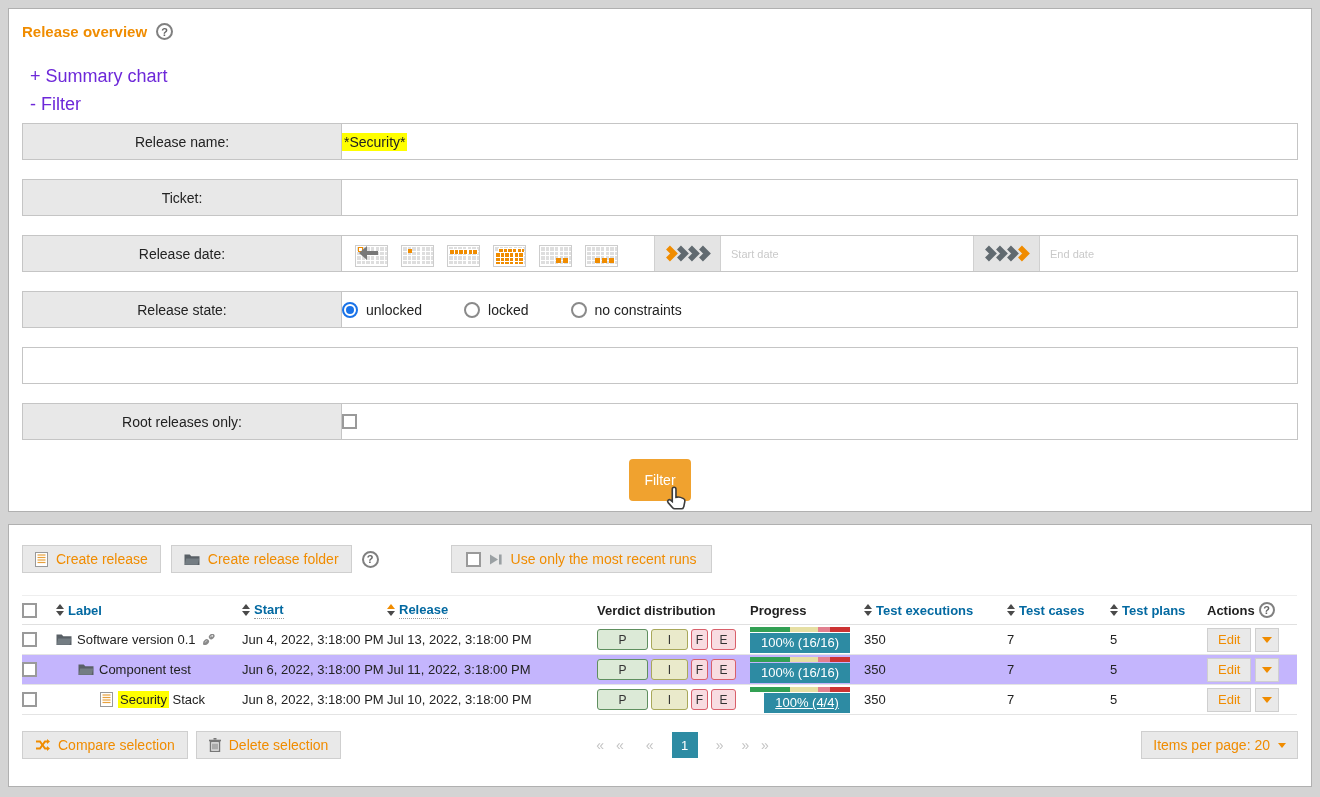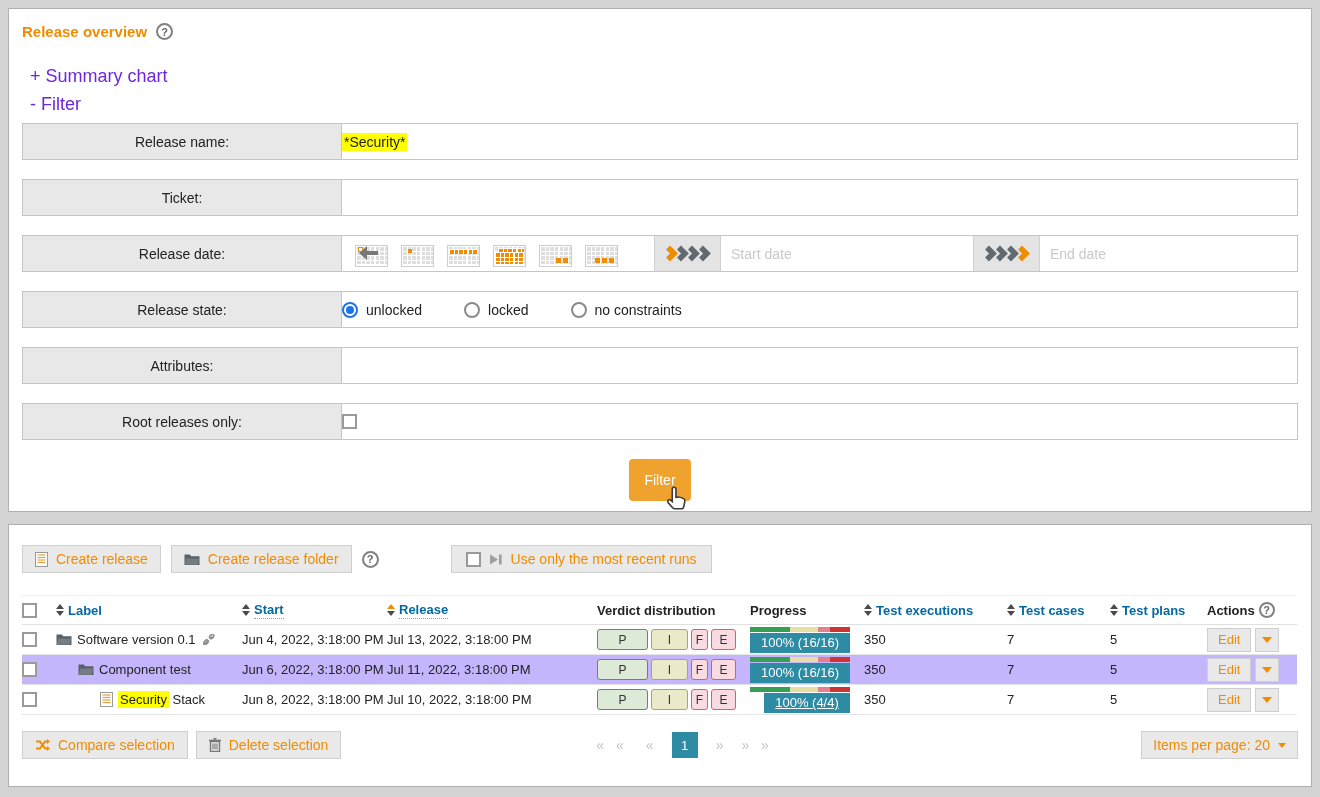--- a/index.html
+++ b/index.html
@@ -30,21 +30,21 @@
   
   .frow { display:flex; border:1px solid #c5c5c5; height:37px; margin-bottom:19px; background:#fff; }
   .frow-label {
     width:319px; background:#e8e8e8; border-right:1px solid #c5c5c5;
     display:flex; align-items:center; justify-content:center;
     font-size:14px; color:#222; flex:0 0 auto;
   }
   .frow-body { flex:1; display:flex; align-items:center; font-size:14px; }
   .frow-body.nopad { padding-left:0; }
   .hl-yellow { background:#ffff00; padding:1px 2px; }
-  .txt-input { border:none; outline:none; flex:1; height:100%; font-size:14px; font-family:"Liberation Sans",sans-serif; padding-left:10px; }
+  .txt-input { border:none; outline:none; flex:1; height:100%; font-size:11px; font-family:"Liberation Sans",sans-serif; padding-left:10px; }
   .txt-input::placeholder { color:#c9c9c9; }
 
   
   .cal-strip { display:flex; align-items:center; gap:13px; padding:0 13px; width:313px; height:100%; border-right:1px solid #d0d0d0; flex:0 0 auto; }
   .chev-cell { width:66px; height:100%; background:#e4e4e4; border-right:1px solid #d0d0d0; display:flex; align-items:center; justify-content:center; flex:0 0 auto; }
   .date-field { width:253px; height:100%; border-right:1px solid #d0d0d0; flex:0 0 auto; display:flex; }
   .date-field.last { flex:1; border-right:none; }
 
   .cal { position:relative; width:33px; height:26px; }
   .cal .rings { height:4px; margin:0 2px; background-image:repeating-linear-gradient(to right,#a8a8a8 0 2px,transparent 2px 4.5px); }
@@ -240,21 +240,20 @@
         </span>
         <span class="radio-opt">
           <span class="radio"></span>
           <span>no constraints</span>
         </span>
       </div>
     </div>
   </div>
 
   <div class="frow">
-    <div class="frow-label">Attributes:</div>
     <div class="frow-body nopad">
       <input class="txt-input" type="text" style="">
     </div>
   </div>
 
   <div class="frow">
     <div class="frow-label">Root releases only:</div>
     <div class="frow-body">
       <span class="cbx"></span>
     </div>

